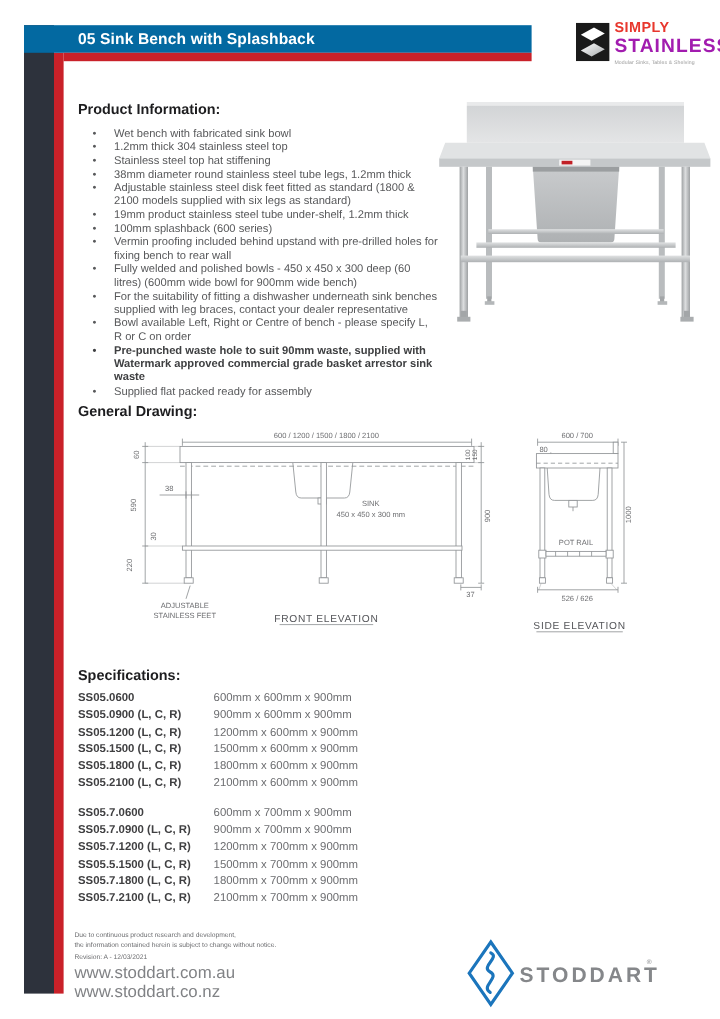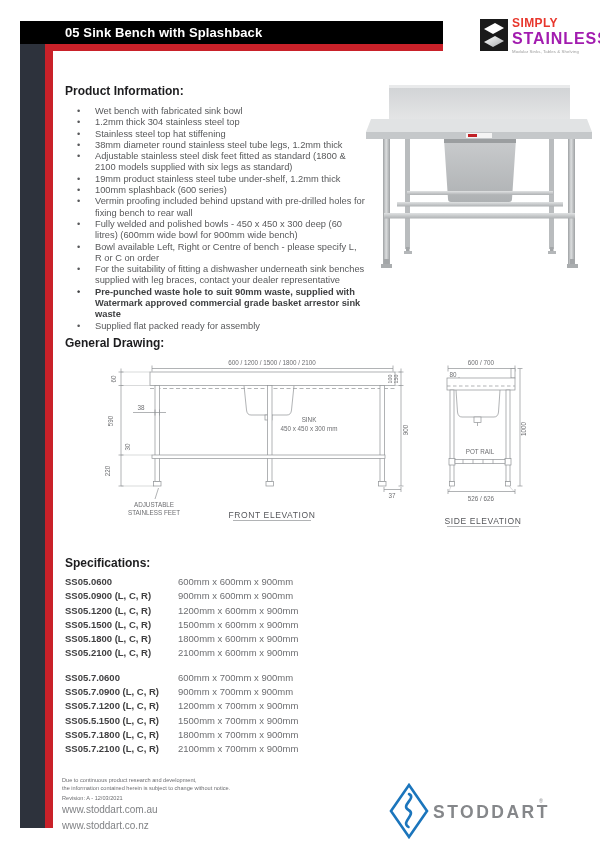--- a/index.html
+++ b/index.html
@@ -1,21 +1,21 @@
 <!DOCTYPE html>
 <html><head>
 <meta charset="utf-8">
 <style>
   html,body{margin:0;padding:0;background:#fff;}
   .page{position:relative;width:600px;height:849px;background:#fff;overflow:hidden;
         font-family:"Liberation Sans",sans-serif;color:#58595b;}
   
   .bar-dark-v{position:absolute;left:20px;top:21px;width:25px;height:807px;background:#2d323c;}
   .bar-red-v{position:absolute;left:45px;top:44px;width:8px;height:784px;background:#c92129;}
-  .header-bar{position:absolute;left:20px;top:21px;width:423px;height:23px;background:#000000;}
+  .header-bar{position:absolute;left:20px;top:21px;width:423px;height:23px;background:#0369a1;}
   .header-bar .title{color:#fff;font-size:13px;font-weight:bold;line-height:23px;padding-left:45px;
         white-space:nowrap;letter-spacing:.1px;}
   .bar-red-h{position:absolute;left:53px;top:44px;width:390px;height:7px;background:#c92129;}
   
   .ss-logo{position:absolute;left:480px;top:17px;display:flex;align-items:center;}
   .ss-text{margin-left:4px;line-height:1;}
   .ss-line1{color:#e8372d;font-size:12px;font-weight:bold;letter-spacing:.4px;}
   .ss-line2{color:#a21caf;font-size:16px;font-weight:bold;letter-spacing:.9px;margin-top:2px;}
   .ss-tag{color:#9a9a9a;font-size:4.3px;margin-top:2.5px;letter-spacing:.1px;}
   
@@ -38,21 +38,21 @@
   .dtt{fill:#55565a;font-size:8.5px;letter-spacing:.6px;font-family:"Liberation Sans",sans-serif;}
   
   .specs{position:absolute;left:65px;top:556px;width:330px;}
   .spec-row{display:flex;font-size:9.5px;line-height:14.3px;}
   .spec-model{width:113px;font-weight:bold;color:#404042;}
   .spec-size{color:#6d6e71;}
   .spec-gap{height:10px;}
   
   .foot-disc{position:absolute;left:62px;top:777px;font-size:5.6px;line-height:7.6px;color:#6d6e71;}
   .foot-rev{margin-top:3px;}
-  .foot-urls{position:absolute;left:62px;top:802px;font-size:10px;line-height:16px;color:#808285;}
+  .foot-urls{position:absolute;left:62px;top:802px;font-size:14px;line-height:16px;color:#808285;}
   .foot-urls a{color:#808285;text-decoration:none;}
   .stoddart{position:absolute;left:388px;top:782px;}
 </style>
 </head>
 <body>
 
 <div class="page">
 
   <div class="bar-dark-v"></div>
   <div class="bar-red-v"></div>
@@ -130,22 +130,22 @@
     <ul>
       <li>Wet bench with fabricated sink bowl</li>
       <li>1.2mm thick 304 stainless steel top</li>
       <li>Stainless steel top hat stiffening</li>
       <li>38mm diameter round stainless steel tube legs, 1.2mm thick</li>
       <li>Adjustable stainless steel disk feet fitted as standard (1800 &amp; 2100 models supplied with six legs as standard)</li>
       <li>19mm product stainless steel tube under-shelf, 1.2mm thick</li>
       <li>100mm splashback (600 series)</li>
       <li>Vermin proofing included behind upstand with pre-drilled holes for fixing bench to rear wall</li>
       <li>Fully welded and polished bowls - 450 x 450 x 300 deep (60 litres) (600mm wide bowl for 900mm wide bench)</li>
+      <li>For the suitability of fitting a dishwasher underneath sink benches supplied with leg braces, contact your dealer representative</li>
       <li>Bowl available Left, Right or Centre of bench - please specify L, R or C on order</li>
-      <li>For the suitability of fitting a dishwasher underneath sink benches supplied with leg braces, contact your dealer representative</li>
       <li class="bold">Pre-punched waste hole to suit 90mm waste, supplied with Watermark approved commercial grade basket arrestor sink waste</li>
       <li>Supplied flat packed ready for assembly</li>
     </ul>
   </div>
 
   <h2 class="sec gdraw-h">General Drawing:</h2>
 
   <svg class="drawing" width="500" height="198" viewBox="0 0 500 198">
 
     <g>

